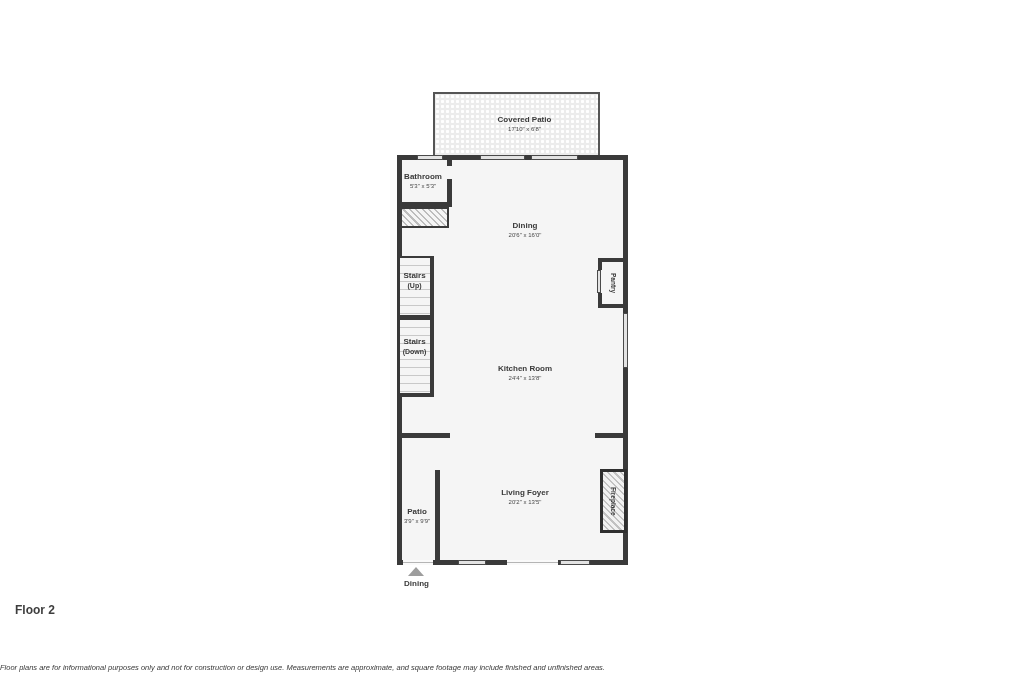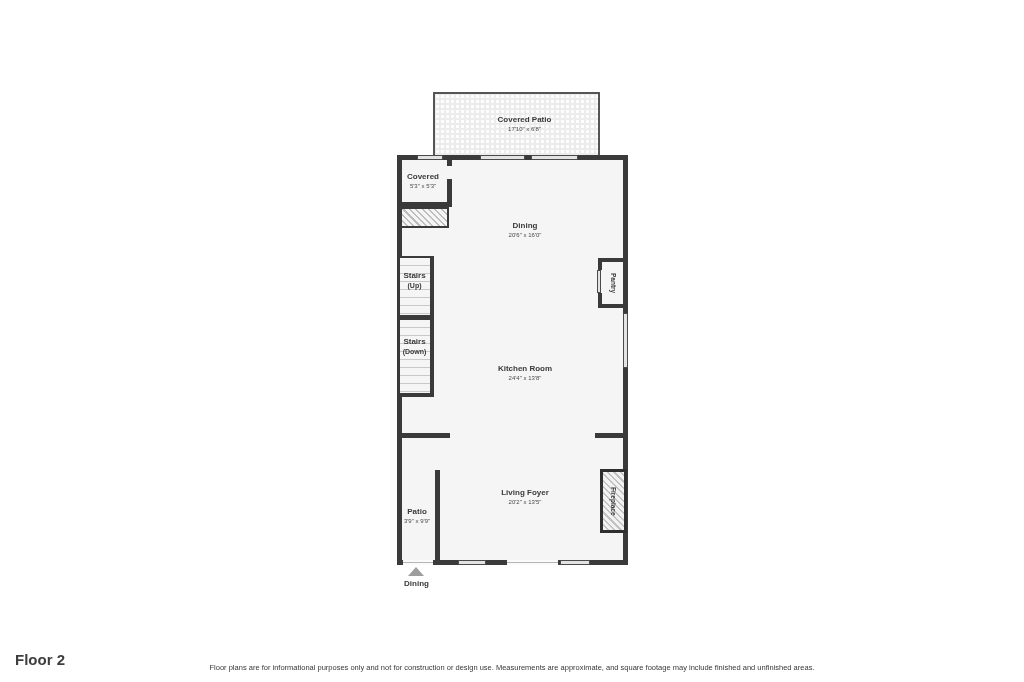--- a/index.html
+++ b/index.html
@@ -20,22 +20,22 @@
   .opening{background:linear-gradient(to bottom,#fafafa 0 2px,#b5b5b5 2px 3px,#fafafa 3px);}
   .steps{background:repeating-linear-gradient(to bottom,#f5f5f5 0 7px,#c9c9c9 7px 8px);}
   .room-label{text-align:center;line-height:1.25;}
   .room-name{font-size:8px;font-weight:bold;color:#3a3a3a;display:block;}
   .room-dims{font-size:6px;color:#4a4a4a;display:block;margin-top:1px;}
   .vlabel{writing-mode:vertical-rl;font-size:6.5px;font-weight:bold;color:#3a3a3a;
           display:flex;align-items:center;justify-content:center;}
   .tri{width:0;height:0;border-left:8px solid transparent;border-right:8px solid transparent;
        border-bottom:9px solid #9d9d9d;}
   .entry-txt{font-size:8px;font-weight:bold;color:#3a3a3a;text-align:center;}
-  .floor-label{font-size:15px;font-weight:bold;color:#3e3e3e;margin-top:48px;}
-  .disclaimer{font-size:7.5px;color:#383838;text-align:center;width:100%;}
+  .floor-label{font-size:12px;font-weight:bold;color:#3e3e3e;}
+  .disclaimer{font-size:7.5px;color:#383838;text-align:left;width:100%;font-style:italic;}
 </style>
 </head>
 <body>
 
 <div id="stage">
 
 
   <div class="abs patio" style="left:433px;top:92px;width:167px;height:66px;"></div>
   <div class="abs room-label" style="left:433px;top:115px;width:183px;">
     <span class="room-name">Covered Patio</span>
@@ -85,21 +85,21 @@
   <div class="abs window" style="left:417px;top:155px;width:26px;height:5px;"></div>
   <div class="abs window" style="left:480px;top:155px;width:45px;height:5px;"></div>
   <div class="abs window" style="left:531px;top:155px;width:47px;height:5px;"></div>
   <div class="abs window" style="left:623px;top:313px;width:5px;height:55px;"></div>
   <div class="abs opening" style="left:403px;top:560px;width:30px;height:5px;"></div>
   <div class="abs window" style="left:458px;top:560px;width:28px;height:5px;"></div>
   <div class="abs opening" style="left:507px;top:560px;width:51px;height:5px;"></div>
   <div class="abs window" style="left:560px;top:560px;width:30px;height:5px;"></div>
 
   <div class="abs room-label" style="left:399px;top:172px;width:48px;">
-    <span class="room-name">Covered</span>
+    <span class="room-name">Bathroom</span>
     <span class="room-dims">5'3" x 5'3"</span>
   </div>
 
   <div class="abs room-label" style="left:460px;top:221px;width:130px;">
     <span class="room-name">Dining</span>
     <span class="room-dims">20'6" x 16'0"</span>
   </div>
 
   <div class="abs room-label" style="left:460px;top:364px;width:130px;">
     <span class="room-name">Kitchen Room</span>

